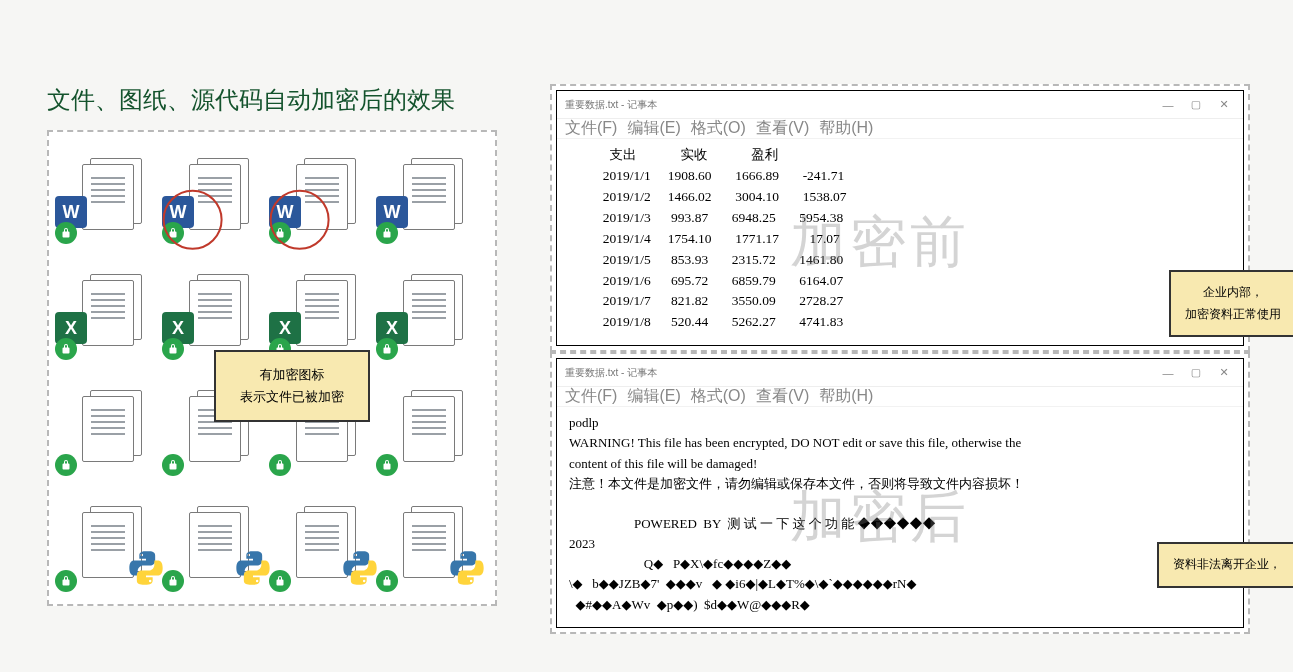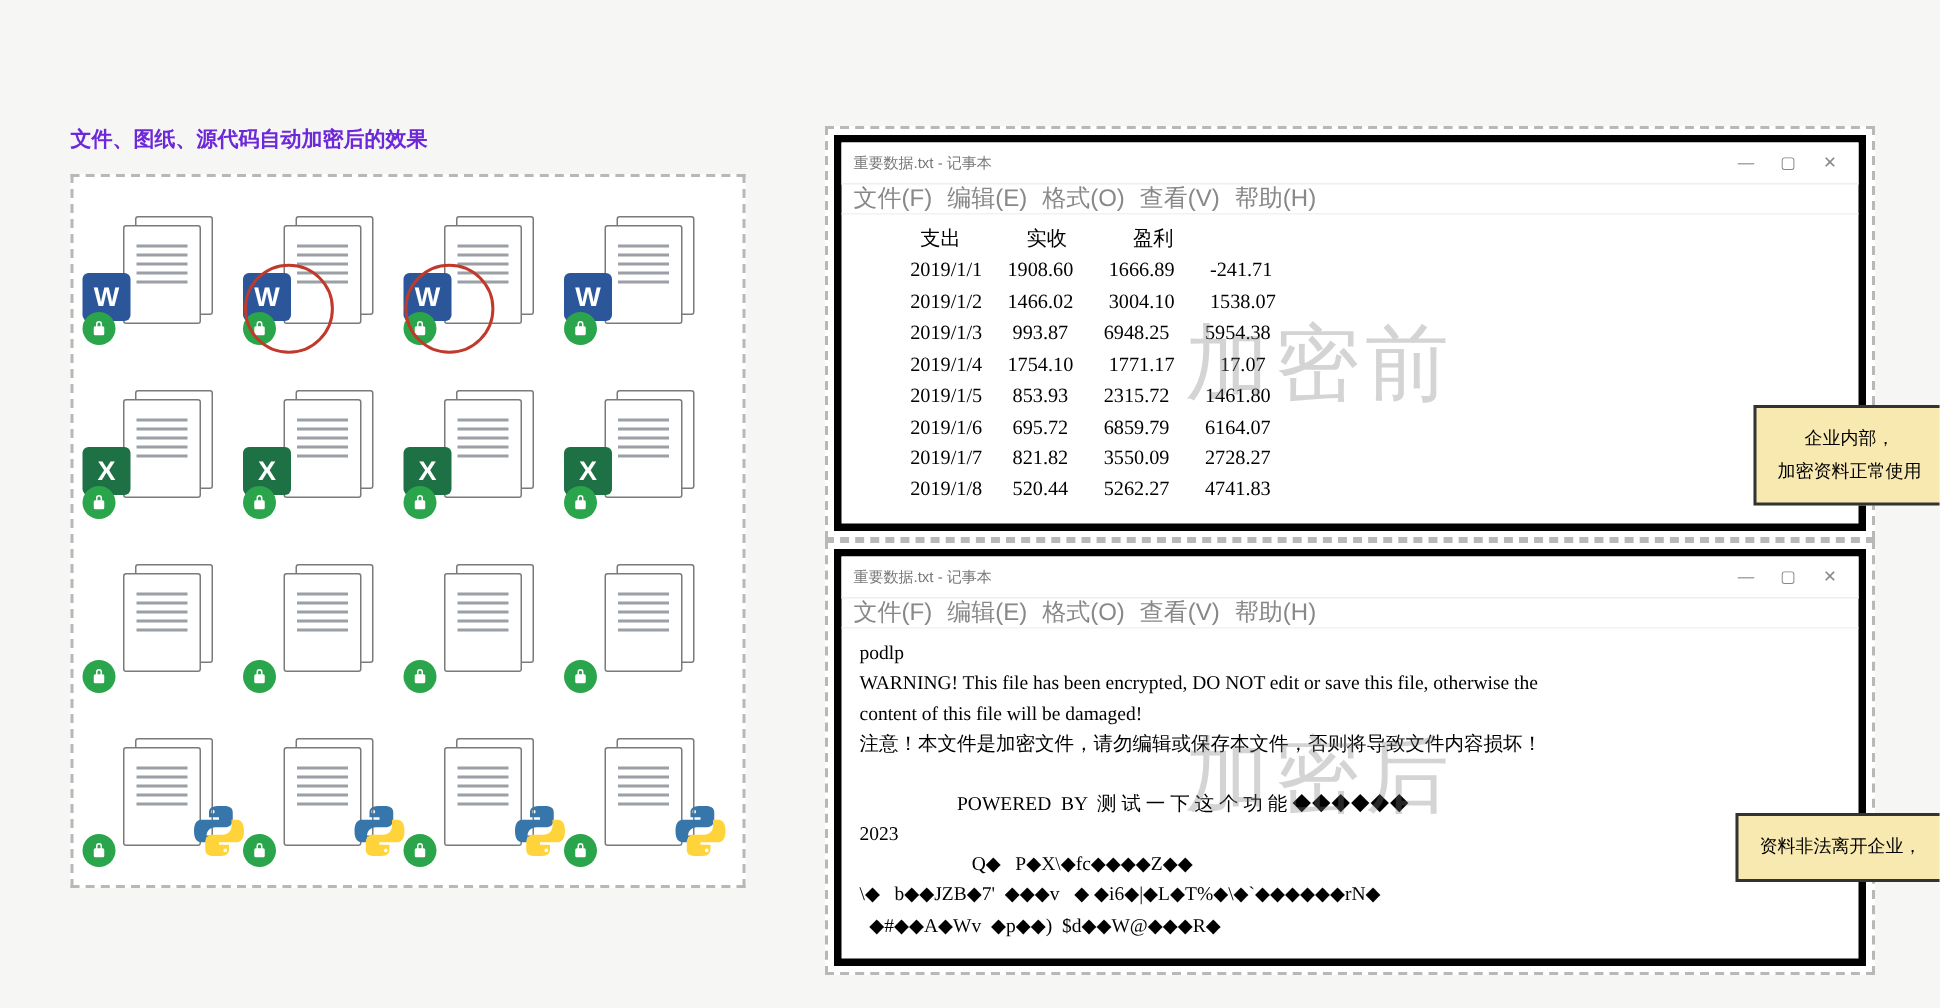--- a/index.html
+++ b/index.html
@@ -1,39 +1,39 @@
 <!DOCTYPE html>
 <html><head>
 <meta charset="utf-8">
 <style>
 *{box-sizing:border-box;margin:0;padding:0}
 body{font-family:"Microsoft YaHei","Helvetica Neue",Arial,sans-serif;background:#f6f6f4;width:1293px;height:672px;overflow:hidden;position:relative}
 .canvas{position:relative;width:100%;height:100%}
 .col{position:absolute}
 .left{left:47px;top:84px;width:450px}
 .right{left:550px;top:84px;width:700px}
-.section-title{color:#6d28d9;font-size:14px;font-weight:700;margin-bottom:14px;white-space:nowrap}
+.section-title{color:#14532d;font-size:24px;font-weight:400;margin-bottom:14px;white-space:nowrap}
 .dashed-box{border:2px dashed #b8b8b8;background:#fff;padding:18px 16px 18px;position:relative}
 .file-grid{display:grid;grid-template-columns:repeat(4,1fr);row-gap:28px;column-gap:14px;position:relative}
 .file-cell{position:relative;display:flex;justify-content:center;align-items:center;height:88px}
 .page-stack{position:relative;width:60px;height:72px}
 .page-stack .sheet{position:absolute;width:52px;height:66px;background:#fff;border:1.5px solid #7a7a7a;border-radius:2px}
 .page-stack .s1{right:0;top:0}
 .page-stack .s2{left:0;bottom:0}
 .page-stack .lines{position:absolute;left:8px;right:8px;top:12px;display:flex;flex-direction:column;gap:4px}
 .page-stack .lines i{height:2px;background:#9aa0a6;display:block}
 .badge{position:absolute;width:32px;height:32px;border-radius:4px;display:flex;align-items:center;justify-content:center;font-weight:700;color:#fff;font-size:18px;left:-10px;bottom:10px}
 .badge.word{background:#2b579a}
 .badge.excel{background:#1e7145}
 .lock{position:absolute;left:-10px;bottom:-6px;width:22px;height:22px;border-radius:50%;background:#2aa54b;display:flex;align-items:center;justify-content:center}
 .lock svg{width:12px;height:12px;fill:#fff}
 .python{position:absolute;right:-8px;bottom:-2px;width:40px;height:40px}
 .circle-mark{position:absolute;width:60px;height:60px;border:2px solid #c0392b;border-radius:50%;left:50%;top:50%;transform:translate(-94%,-7%)}
 .callout-1{position:absolute;left:165px;top:218px;background:#f8e9b0;border:2px solid #333;padding:12px 24px;text-align:center;font-size:13px;z-index:5;line-height:1.7}
-.notepad{border:5px solid #000000;background:#fff;margin-bottom:8px;position:relative}
+.notepad{border:1px solid #000000;background:#fff;margin-bottom:8px;position:relative}
 .np-title{position:absolute;top:0;left:0;right:0;height:28px;display:flex;align-items:center;padding:0 8px;font-size:10px;color:#777;background:#fff;border-bottom:1px solid #eee}
 .np-title-text{flex:1}
 .np-controls{display:flex;gap:6px;align-items:center}
 .np-controls span{width:22px;height:16px;display:flex;align-items:center;justify-content:center;color:#888;font-size:11px}
 .np-menu{position:absolute;top:28px;left:0;right:0;height:20px;font-size:16px;color:#888;padding:0 8px;display:flex;gap:10px;align-items:center;border-bottom:1px solid #f2f2f2}
 .np-body{padding:54px 12px 12px;font-family:Liberation Serif, serif;font-size:13.5px;white-space:pre;line-height:1.55;overflow:hidden}
 .watermark{position:absolute;font-size:56px;font-weight:400;color:rgba(120,120,120,.32);pointer-events:none;white-space:nowrap;letter-spacing:4px}
 .wm1{left:790px;top:205px}
 .wm2{left:790px;top:480px}
 .tag-box{position:absolute;background:#f8e9b0;border:2px solid #333;padding:10px 14px;text-align:center;font-size:12px;line-height:1.8;z-index:3}
@@ -503,20 +503,24 @@
                 <path fill="#3776ab" d="M23 4c-6 0-7 3-7 5v4h8v2H10c-3 0-6 2-6 9s3 9 6 9h4v-5c0-4 3-7 7-7h8c3 0 6-2 6-6v-6c0-3-2-5-7-5h-5zm-4 3a1.5 1.5 0 1 1 0 3 1.5 1.5 0 0 1 0-3z"></path>
                 <path fill="#ffd43b" d="M25 44c6 0 7-3 7-5v-4h-8v-2h14c3 0 6-2 6-9s-3-9-6-9h-4v5c0 4-3 7-7 7h-8c-3 0-6 2-6 6v6c0 3 2 5 7 5h5zm4-3a1.5 1.5 0 1 1 0-3 1.5 1.5 0 0 1 0 3z"></path>
               </svg></div>
             <div class="lock">
               <svg viewBox="0 0 24 24">
                 <path d="M12 2a4 4 0 0 0-4 4v3H7a2 2 0 0 0-2 2v8a2 2 0 0 0 2 2h10a2 2 0 0 0 2-2v-8a2 2 0 0 0-2-2h-1V6a4 4 0 0 0-4-4zm-2 4a2 2 0 1 1 4 0v3h-4V6z"></path>
               </svg>
             </div>
           </div>
         </div>
+      <div class="callout-1">
+        <div>有加密图标</div>
+        <div>表示文件已被加密</div>
+      </div>
     </div>
   </div>
 
   <div class="col right">
 
     <div class="dashed-box" style="padding:4px">
       <div class="notepad" style="margin:0">
         <div class="np-title">
           <span class="np-title-text">重要数据.txt - 记事本</span>
           <span class="np-controls">

